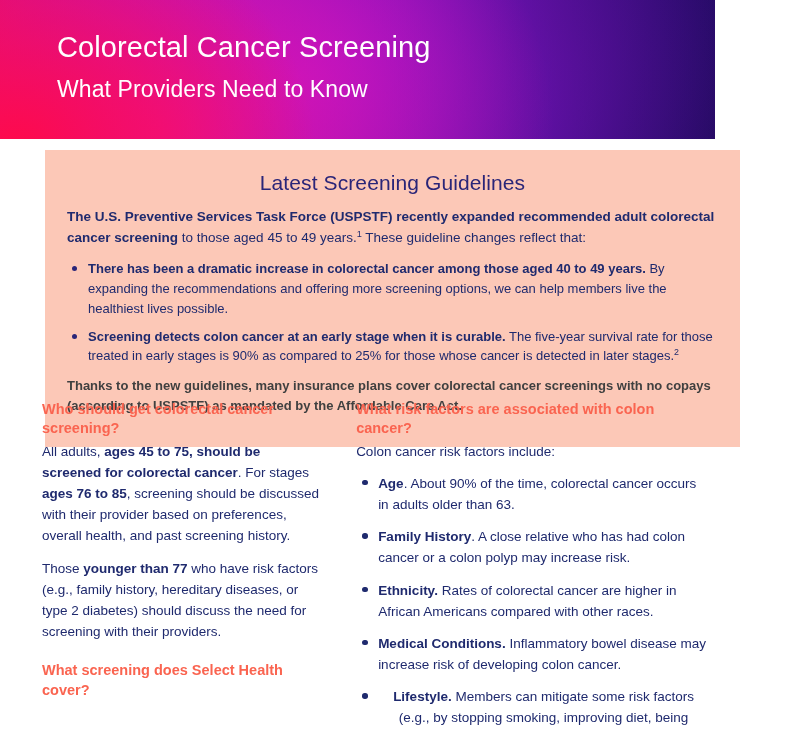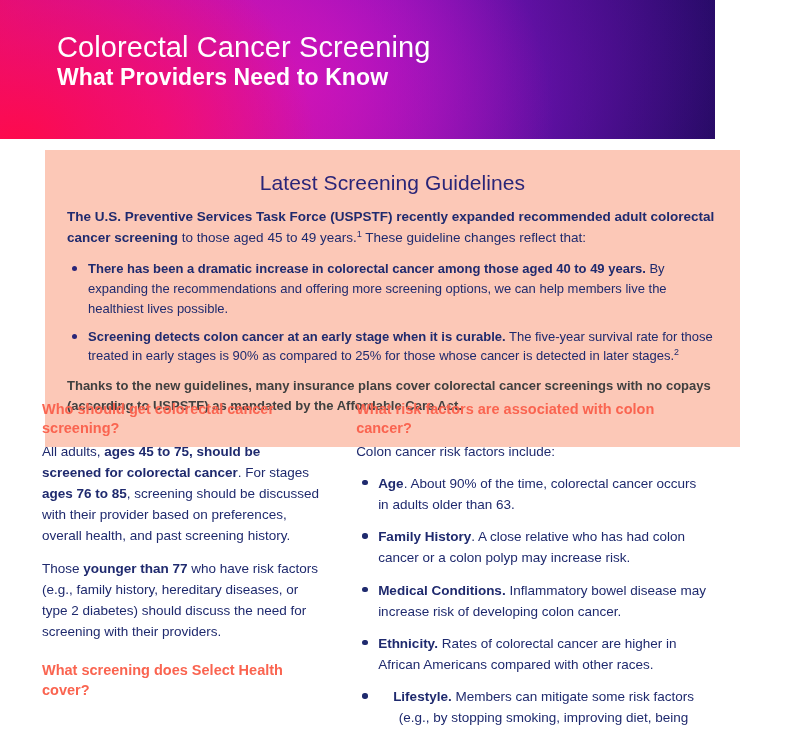--- a/index.html
+++ b/index.html
@@ -37,24 +37,24 @@
     color: #ffffff;
     font-size: 29px;
     font-weight: 400;
     letter-spacing: 0.1px;
     line-height: 1.15;
     white-space: nowrap;
   }
   .header-subtitle {
     position: absolute;
     left: 57px;
-    top: 64px;
+    top: 76px;
     color: #ffffff;
     font-size: 23px;
-    font-weight: 700;
+    font-weight: 400;
     letter-spacing: 0.1px;
     line-height: 1.15;
     white-space: nowrap;
   }
 
   
   .guidelines-box {
     position: absolute;
     left: 45px;
     top: 150px;
@@ -208,22 +208,22 @@
 
     <div class="col-right">
 
       <h2 class="sec-heading">What risk factors are associated with colon cancer?</h2>
 
       <p class="body-p">Colon cancer risk factors include:</p>
 
       <ul class="bul">
         <li><b>Age</b><span>. About 90% of the time, colorectal cancer occurs in adults older than 63.</span></li>
         <li><b>Family History</b><span>. A close relative who has had colon cancer or a colon polyp may increase risk.</span></li>
+        <li><b>Ethnicity.</b><span> Rates of colorectal cancer are higher in African Americans compared with other races.</span></li>
         <li><b>Medical Conditions.</b><span> Inflammatory bowel disease may increase risk of developing colon cancer.</span></li>
-        <li><b>Ethnicity.</b><span> Rates of colorectal cancer are higher in African Americans compared with other races.</span></li>
         <li><b>Lifestyle.</b><span> Members can mitigate some risk factors (e.g., by stopping smoking, improving diet, being active, and keeping a healthy weight).</span></li>
       </ul>
 
     </div>
 
   </div>
 
 </div>
 
 </body></html>

